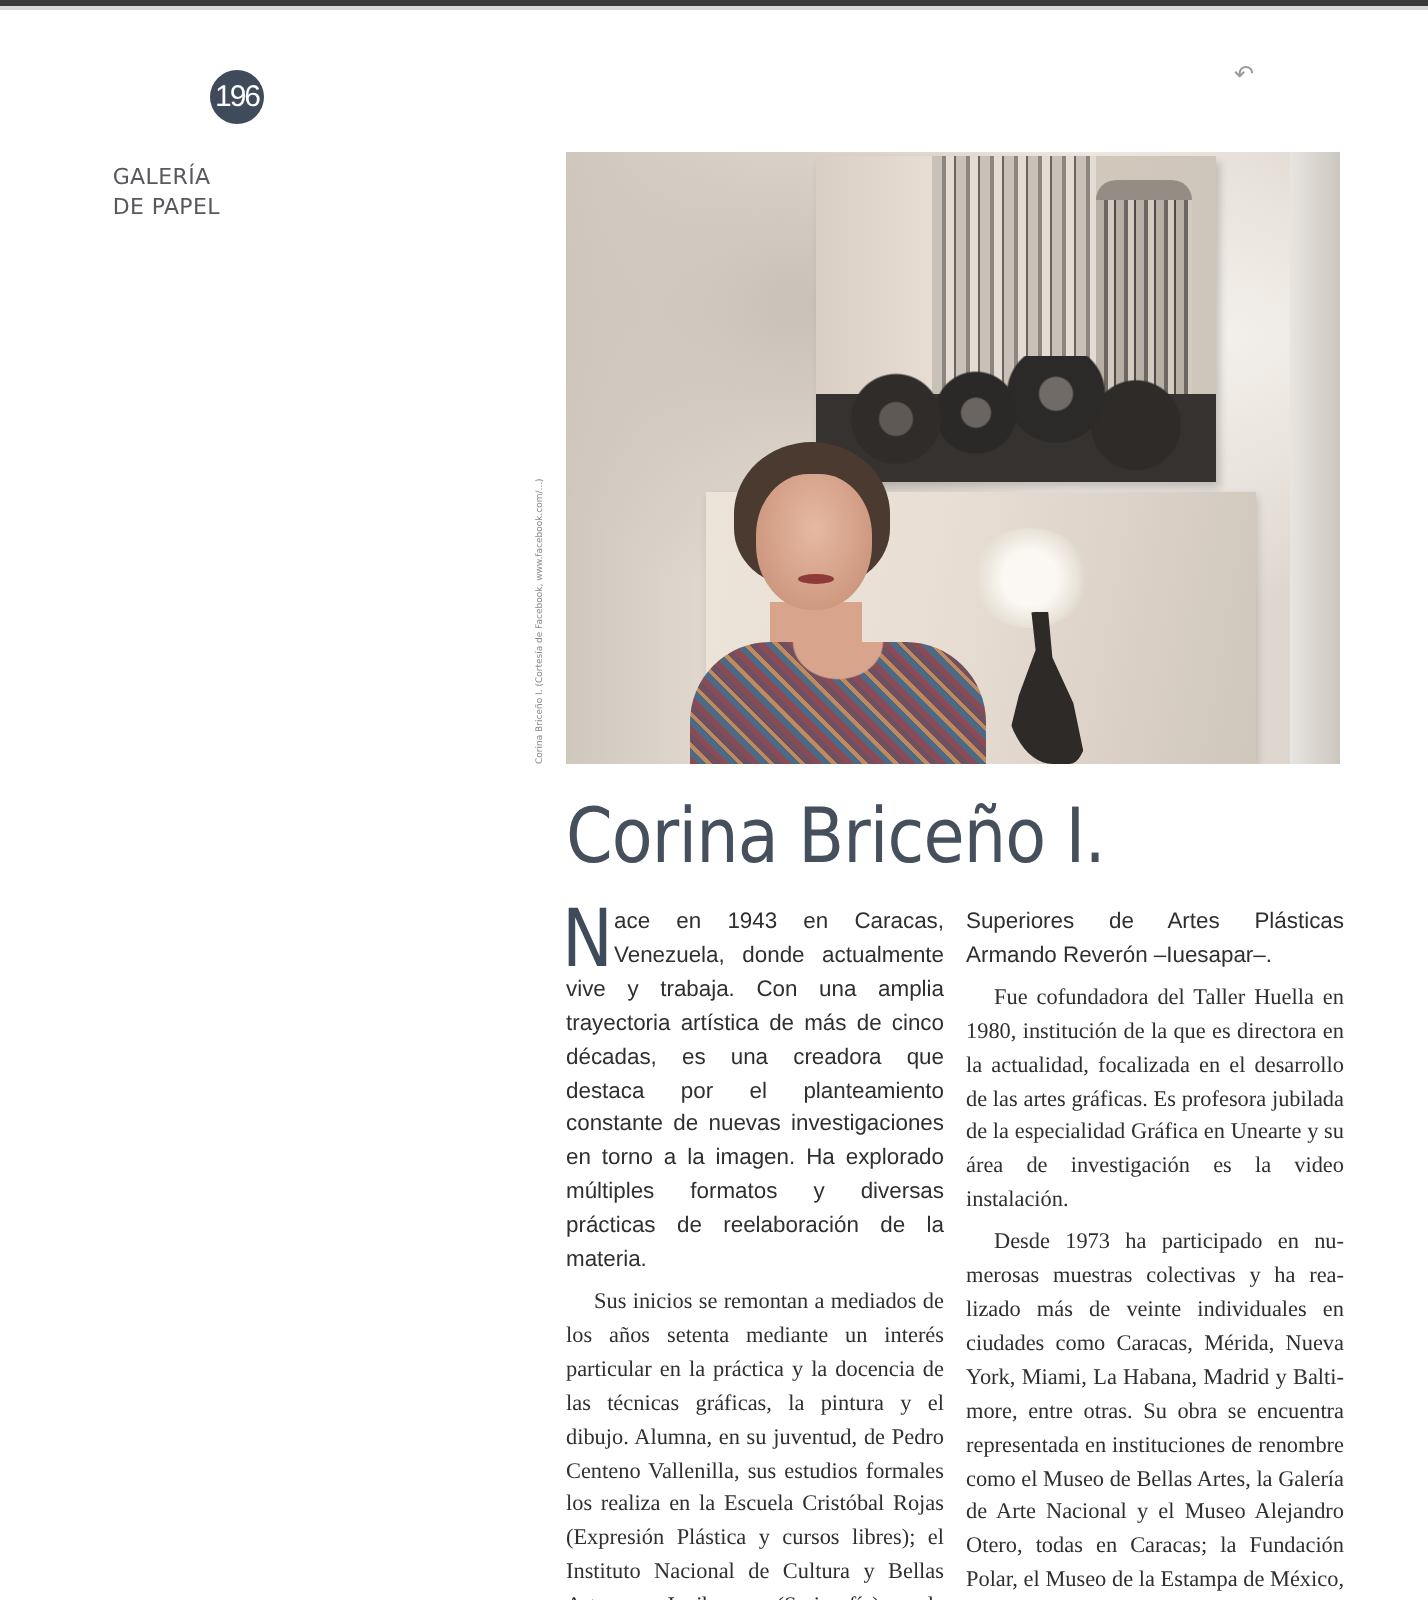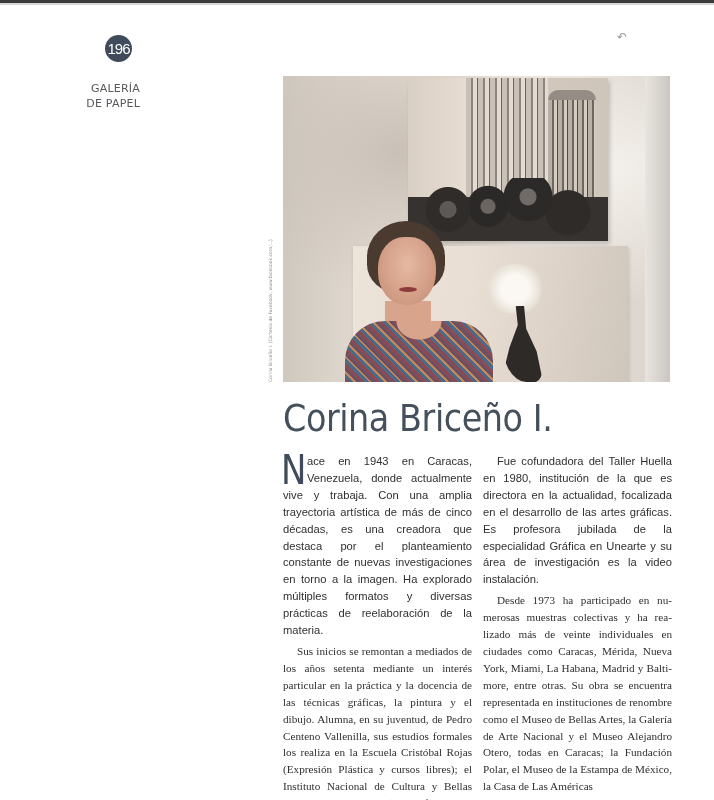--- a/index.html
+++ b/index.html
@@ -17,21 +17,21 @@
     position: absolute; left: 0; top: 3px; width: 714px; height: 2px;
     background: #d8d8d8;
   }
   .page-number {
     position: absolute; left: 105px; top: 35px; width: 27px; height: 27px;
     border-radius: 50%; background: #3f4b5b; color: #ffffff;
     font-family: "Liberation Sans Narrow", "Liberation Sans", sans-serif;
     font-size: 15px; letter-spacing: -1px; line-height: 27px; text-align: center;
   }
   .section-label {
-    position: absolute; right: 574px; top: 81px; text-align: right;
+    position: absolute; right: 604px; top: 81px; text-align: left;
     font-family: "DejaVu Sans", sans-serif;
     font-size: 11px; line-height: 15px; color: #55585c; letter-spacing: 0.2px;
   }
   .section-label span { display: block; }
   .back-icon {
     position: absolute; left: 617px; top: 31px; width: 12px; height: 12px;
     color: #9a9a9a; font-size: 12px; line-height: 12px; cursor: pointer;
     font-family: "DejaVu Sans", sans-serif;
   }
   .photo-caption {
@@ -190,15 +190,16 @@
 </div>
 
 <h1 class="article-title">Corina Briceño I.</h1>
 
 <div class="col col-1">
   <p class="first"><span class="drop-cap">N</span><span>ace en 1943 en Caracas, Venezuela, donde actualmente vive y trabaja. Con una amplia trayectoria artística de más de cinco décadas, es una creado­ra que destaca por el planteamiento constante de nuevas investigaciones en torno a la imagen. Ha explorado múl­tiples formatos y diversas prácticas de reelaboración de la materia.</span></p>
   <p>Sus inicios se remontan a mediados de los años setenta mediante un interés particular en la práctica y la docencia de las técnicas gráficas, la pintura y el dibujo. Alumna, en su juventud, de Pedro Centeno Vallenilla, sus estudios formales los realiza en la Escuela Cris­tóbal Rojas (Expresión Plástica y cursos libres); el Instituto Nacional de Cultura y Bellas Artes –Inciba– (Serigrafía); la Universidad Simón Bolívar; el Centro de Artes Gráficas –Cegra–, de donde egresó</p>
 </div>
 
 <div class="col col-2">
+  <p class="cont">Superiores de Artes Plásticas Armando Reverón –Iuesapar–.</p>
   <p>Fue cofundadora del Taller Huella en 1980, institución de la que es direc­tora en la actualidad, focalizada en el desarrollo de las artes gráficas. Es profe­sora jubilada de la especialidad Gráfica en Unearte y su área de investigación es la video instalación.</p>
   <p>Desde 1973 ha participado en nu­merosas muestras colectivas y ha rea­lizado más de veinte individuales en ciudades como Caracas, Mérida, Nueva York, Miami, La Habana, Madrid y Balti­more, entre otras. Su obra se encuentra representada en instituciones de re­nombre como el Museo de Bellas Artes, la Galería de Arte Nacional y el Museo Alejandro Otero, todas en Caracas; la Fundación Polar, el Museo de la Estam­pa de México, la Casa de Las Américas</p>
 </div>
 
 </body></html>

